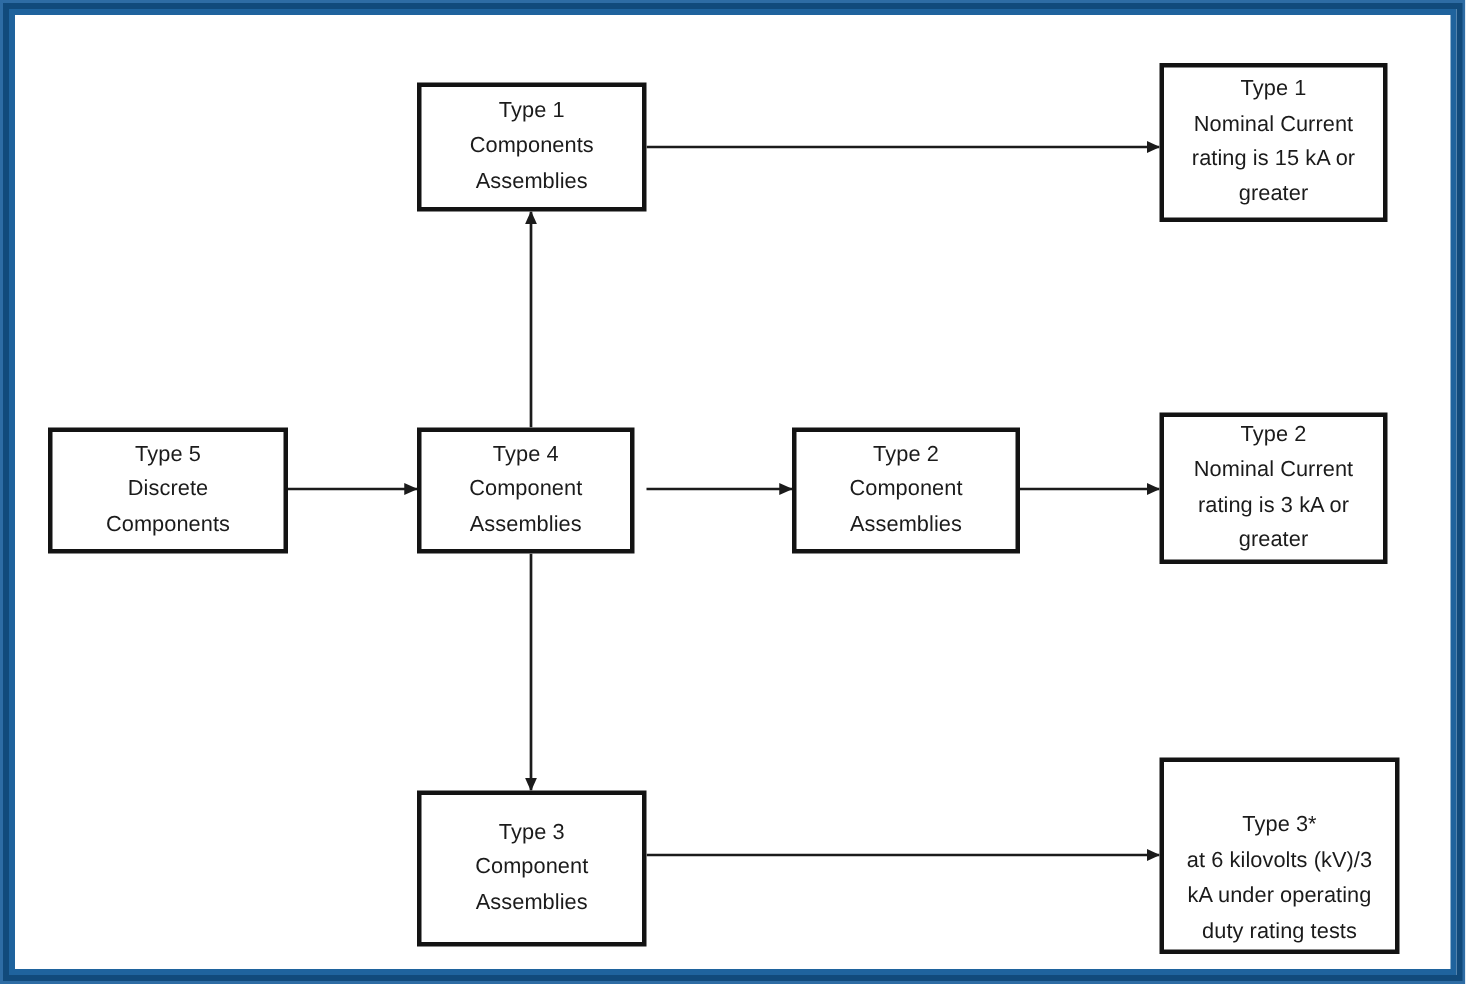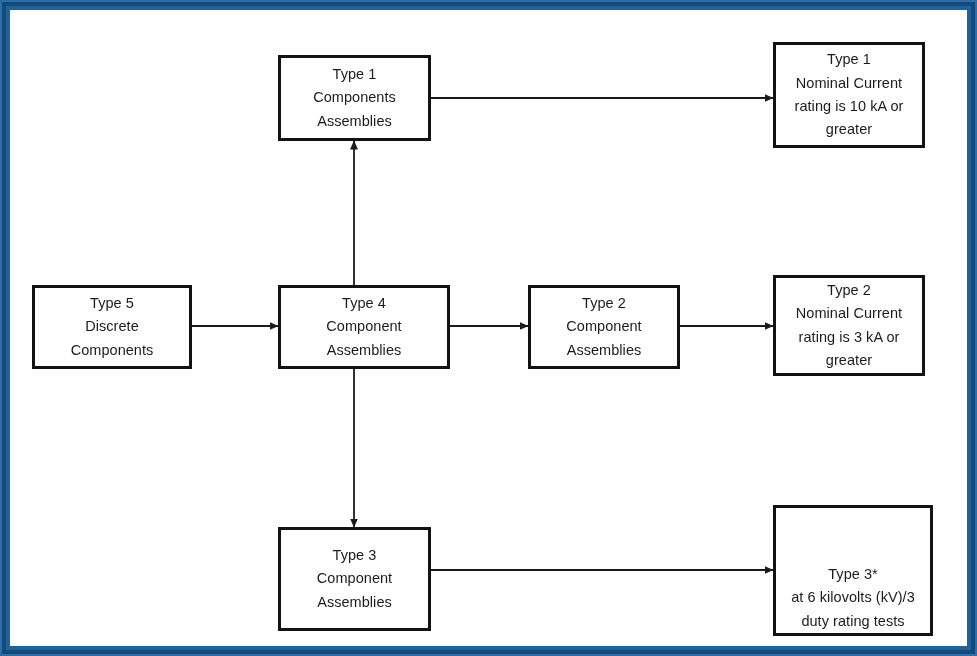--- a/index.html
+++ b/index.html
@@ -111,21 +111,21 @@
         <line x1="431" y1="570" x2="773" y2="570" stroke="#1b1b1b" stroke-width="1.8" marker-end="url(#arrowhead)"></line>
       </g>
   </svg>
 
   <div id="node-layer">
       <div class="node" style="left: 32px; top: 285px; width: 160px; height: 84px; border-color: rgb(19, 19, 19);">
         <span class="ln">Type 5</span>
         <span class="ln">Discrete</span>
         <span class="ln">Components</span>
       </div>
-      <div class="node" style="left: 278px; top: 285px; width: 172px; height: 84px; border-color: rgb(19, 19, 19);">
+      <div class="node" style="left: 278px; top: 285px; width: 145px; height: 84px; border-color: rgb(19, 19, 19);">
         <span class="ln">Type 4</span>
         <span class="ln">Component</span>
         <span class="ln">Assemblies</span>
       </div>
       <div class="node" style="left: 528px; top: 285px; width: 152px; height: 84px; border-color: rgb(19, 19, 19);">
         <span class="ln">Type 2</span>
         <span class="ln">Component</span>
         <span class="ln">Assemblies</span>
       </div>
       <div class="node" style="left: 278px; top: 55px; width: 153px; height: 86px; border-color: rgb(19, 19, 19);">
@@ -134,29 +134,30 @@
         <span class="ln">Assemblies</span>
       </div>
       <div class="node" style="left: 278px; top: 527px; width: 153px; height: 104px; border-color: rgb(19, 19, 19);">
         <span class="ln">Type 3</span>
         <span class="ln">Component</span>
         <span class="ln">Assemblies</span>
       </div>
       <div class="node wrapnode" style="left: 773px; top: 42px; width: 152px; height: 106px; border-color: rgb(19, 19, 19);">
         <span class="ln">Type 1</span>
         <span class="ln">Nominal Current</span>
-        <span class="ln">rating is 10 kA or</span>
+        <span class="ln">rating is 15 kA or</span>
         <span class="ln">greater</span>
       </div>
       <div class="node wrapnode" style="left: 773px; top: 275px; width: 152px; height: 101px; border-color: rgb(19, 19, 19);">
         <span class="ln">Type 2</span>
         <span class="ln">Nominal Current</span>
         <span class="ln">rating is 3 kA or</span>
         <span class="ln">greater</span>
       </div>
       <div class="node wrapnode" style="left: 773px; top: 505px; width: 160px; height: 131px; border-color: rgb(19, 19, 19); justify-content: flex-end;">
         <span class="ln">Type 3*</span>
         <span class="ln">at 6 kilovolts (kV)/3</span>
+        <span class="ln">kA under operating</span>
         <span class="ln">duty rating tests</span>
       </div>
     </div>
 
 </div>
 
 </body></html>

